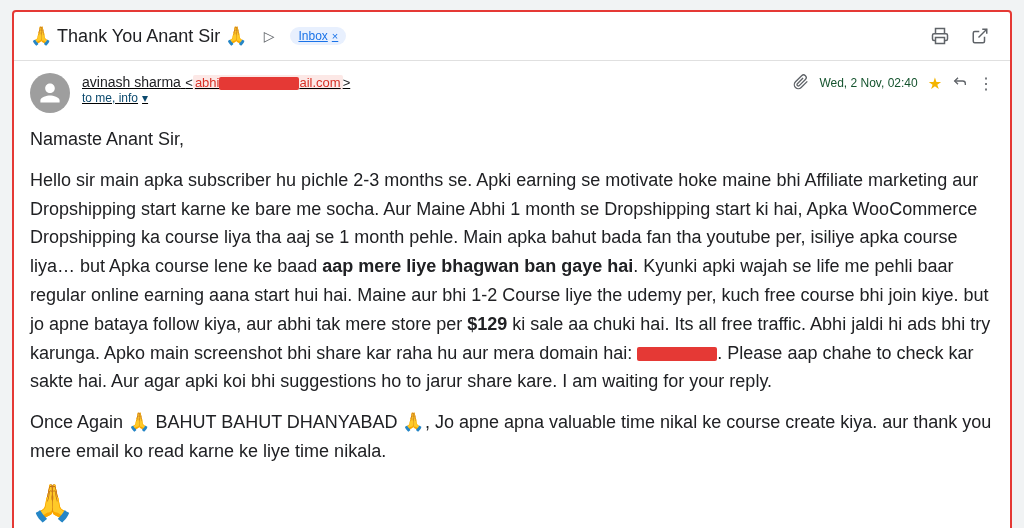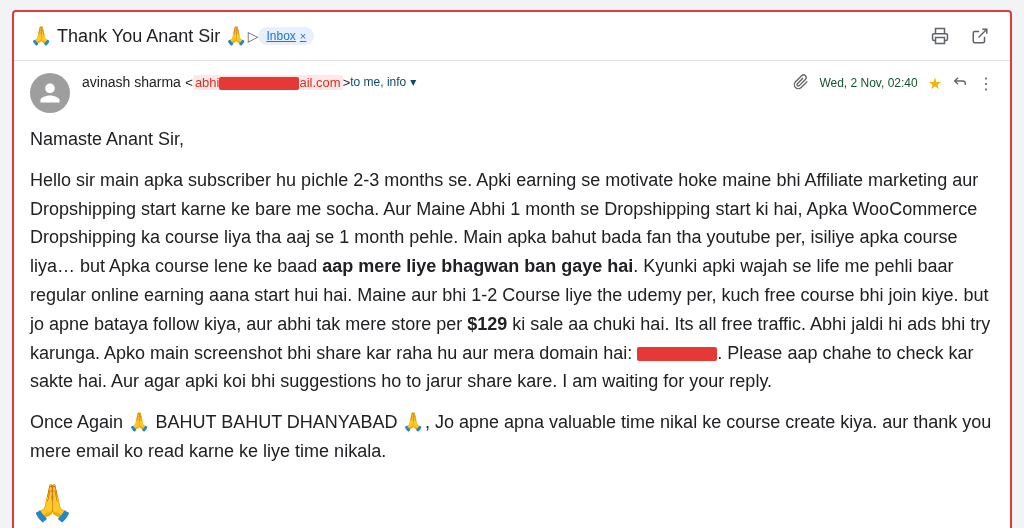--- a/index.html
+++ b/index.html
@@ -22,21 +22,21 @@
     .email-header {
       display: flex;
       align-items: center;
       justify-content: space-between;
       padding: 10px 16px;
       border-bottom: 1px solid #e0e0e0;
     }
     .email-header-left {
       display: flex;
       align-items: center;
-      gap: 0;
+      gap: 16px;
     }
     .email-subject {
       font-size: 18px;
       font-weight: 400;
       color: #202124;
     }
     .inbox-badge {
       display: inline-flex;
       align-items: center;
       gap: 4px;
@@ -88,21 +88,22 @@
       background: #9e9e9e;
       display: flex;
       align-items: center;
       justify-content: center;
       color: white;
       font-size: 20px;
       flex-shrink: 0;
     }
     .sender-info {
       display: flex;
-      flex-direction: row;
+      flex-direction: column;
+      text-decoration: underline;
     }
     .sender-name {
       font-size: 14px;
       color: #202124;
       font-weight: 500;
     }
     .sender-email {
       color: #d93025;
       background: #fce8e6;
       font-size: 13px;

